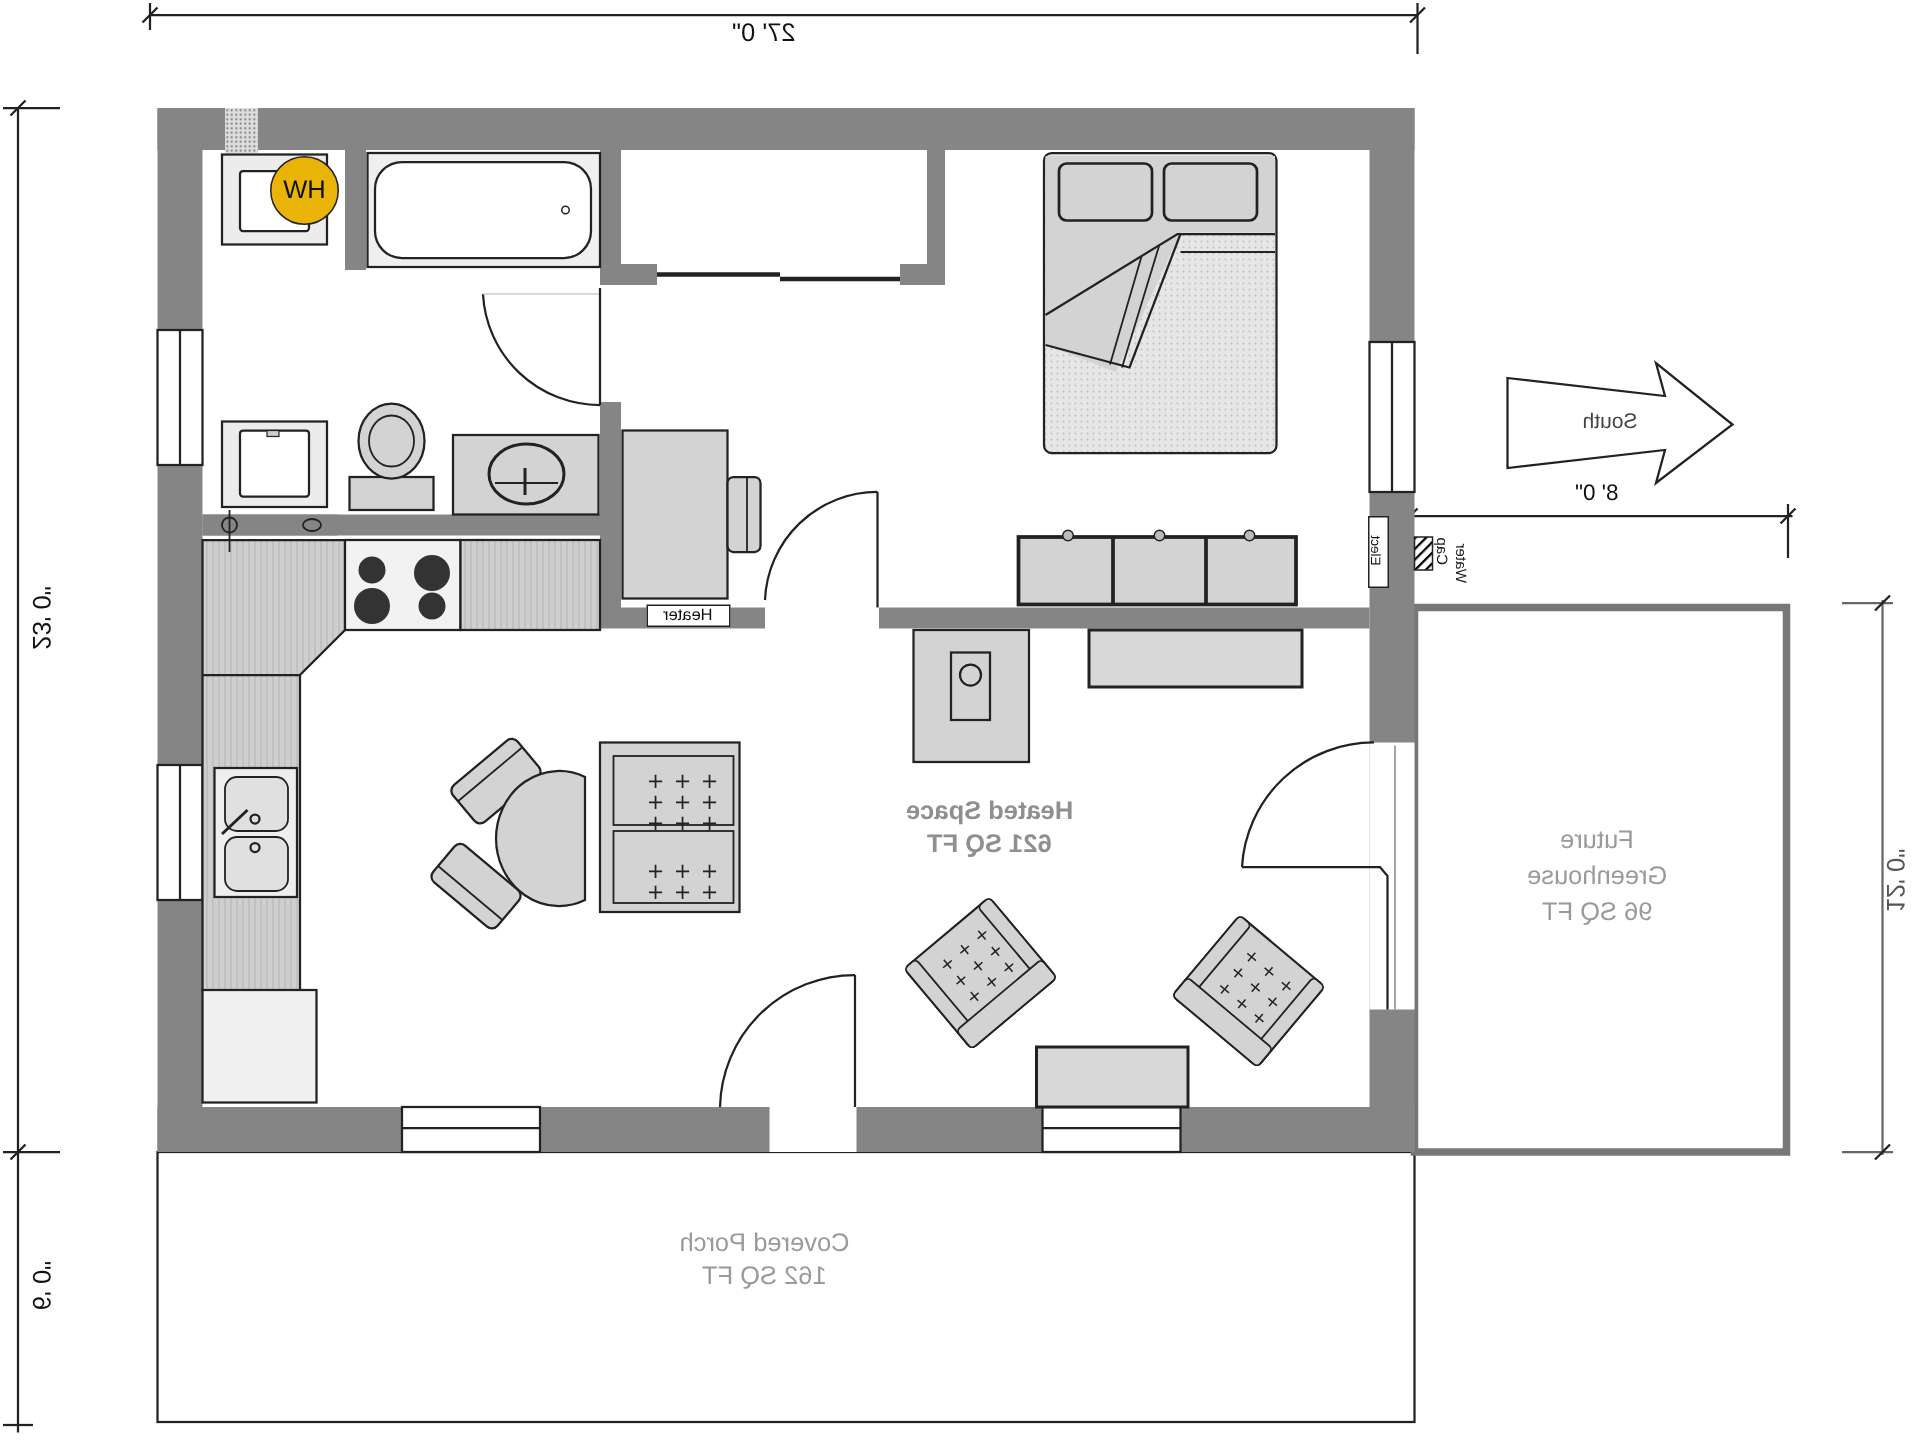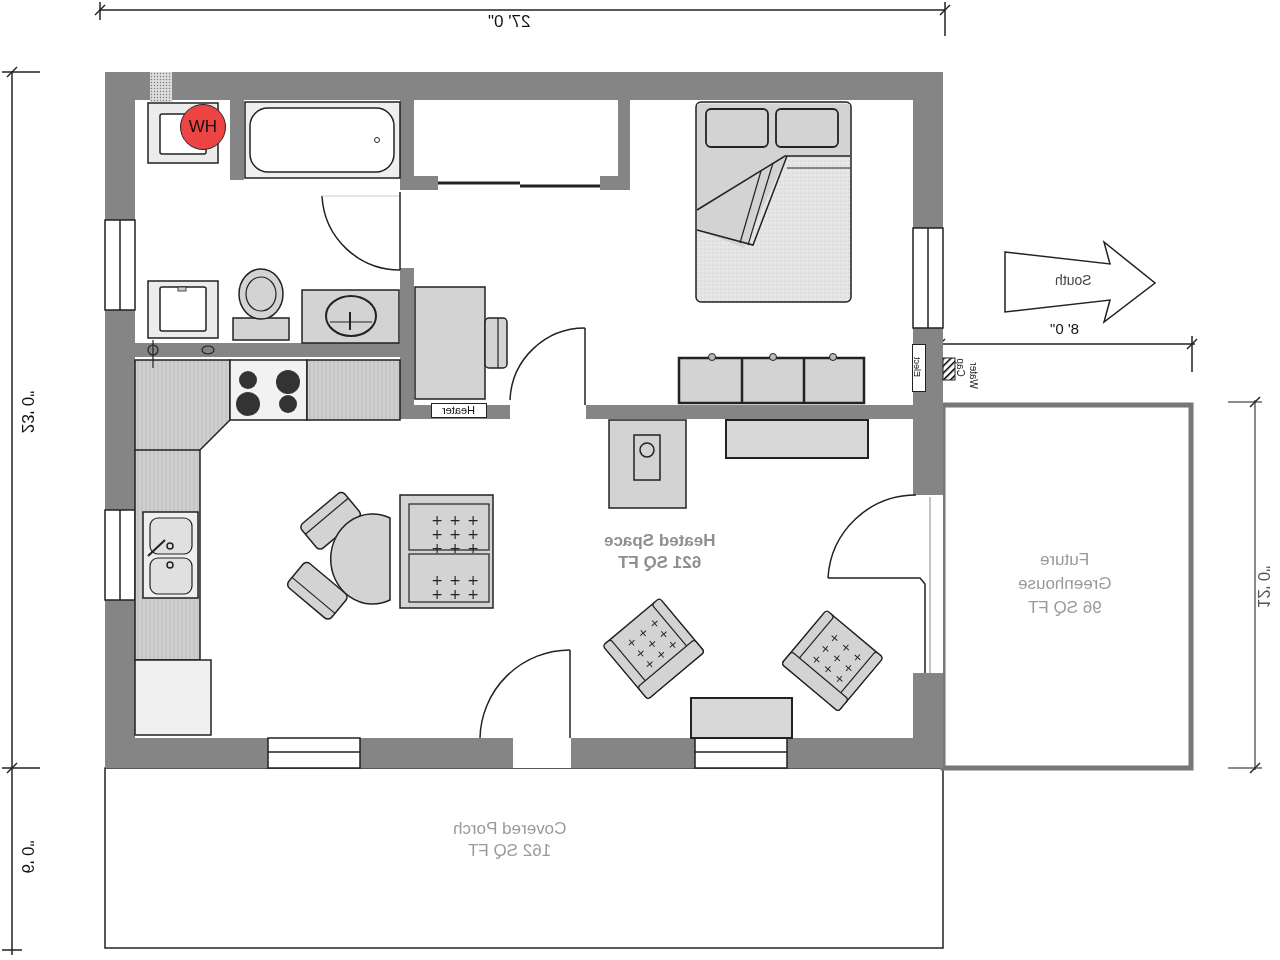--- a/index.html
+++ b/index.html
@@ -318,21 +318,21 @@
   <div class="mirror" style="margin-top:-24px;">Greenhouse</div><br>
   <div class="mirror" style="margin-top:-24px;">96 SQ FT</div>
 </div>
 
 <div class="room-label" style="left:430px; top:818px; width:160px;">
   <div class="mirror">Covered Porch</div><br>
   <div class="mirror" style="margin-top:-22px;">162 SQ FT</div>
 </div>
 
 
-<div class="abs" style="left:180px; top:104px; width:44px; height:44px; border-radius:50%; background:#ef4444; border:1.5px solid #222; display:flex; align-items:center; justify-content:center; font-size:17px; color:#111;">
+<div class="abs" style="left:180px; top:104px; width:44px; height:44px; border-radius:50%; background:#eab308; border:1.5px solid #222; display:flex; align-items:center; justify-content:center; font-size:17px; color:#111;">
   <span>WH</span>
 </div>
 
 
 <div class="tag" style="left:431px; top:403px; width:54px; height:13px; font-size:11px;">
   <span class="mirror">Heater</span>
 </div>
 
 
 <div class="tag" style="left:912px; top:344px; width:12px; height:46px; font-size:9px;">

